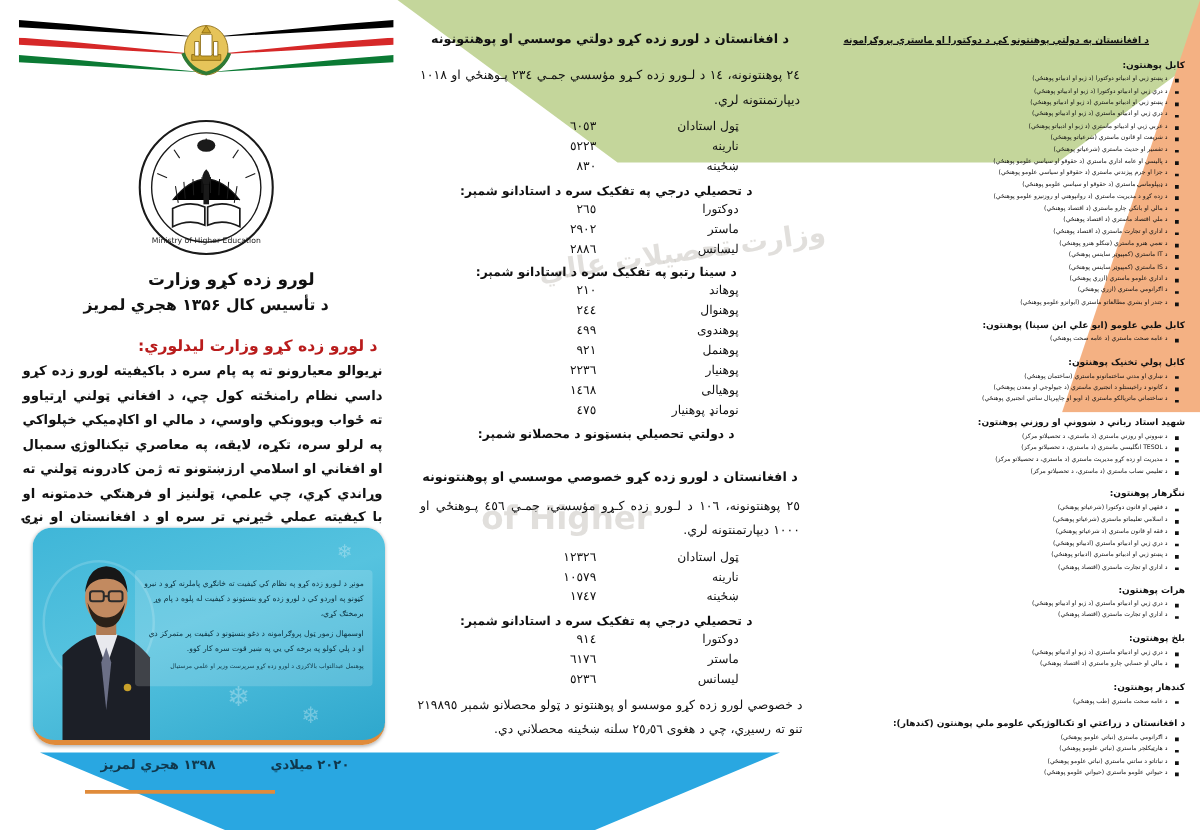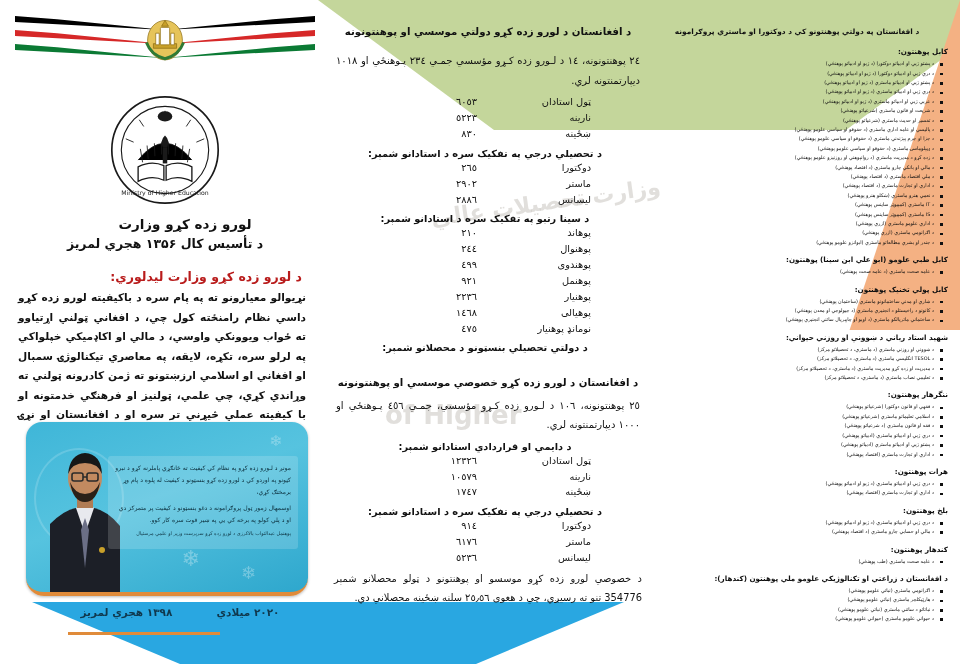--- a/index.html
+++ b/index.html
@@ -145,21 +145,21 @@
     margin:4px 2px 0 2px;text-align:justify;text-align-last:right;
   }
 
   
   .col-right{
     position:absolute;left:650px;top:0;width:300px;height:672px;z-index:5;
     text-align:right;direction:rtl;
   }
   .r-title{
     font-size:7.4px;font-weight:bold;color:#111;
-    text-align:center;margin:26px 6px 10px 0;line-height:1.5;
+    text-align:center;margin:26px 6px 10px 0;line-height:1.5;text-decoration:underline;
   }
   .r-sec{
     font-size:7.2px;font-weight:bold;color:#111;
     margin:8px 2px 3px 0;text-align:right;
   }
   .r-sec.first{margin-top:2px;}
   ul.r-list{list-style:none;margin:0 0 2px 0;padding:0;}
   ul.r-list li{
     font-size:4.9px;color:#111;line-height:1.92;
     padding-right:16px;position:relative;text-align:right;
@@ -360,21 +360,20 @@
         </div>
       </div>
 
     <div class="c-sub">د دولتي تحصيلي بنسټونو د محصلانو شمېر:</div>
 
     <div class="c-gap"></div>
 
     <div class="c-head2">د افغانستان د لورو زده کړو خصوصي موسسي او پوهنتونونه</div>
     <div class="c-para">۲٥ پوهنتونونه، ۱۰٦ د لـورو زده کـړو مؤسسي، جمـي ٤٥٦ پـوهنځي او ۱۰۰۰ ديپارتمنتونه لري.</div>
 
-    <div class="c-sub">د دايمي او قراردادي استادانو شمېر:</div>
     <div id="private-teachers">
         <div class="stat-row">
           <div class="stat-label">ټول استادان</div>
           <div class="stat-val">۱۲۳۲٦</div>
         </div>
         <div class="stat-row">
           <div class="stat-label">نارينه</div>
           <div class="stat-val">۱۰٥۷۹</div>
         </div>
         <div class="stat-row">
@@ -392,21 +391,21 @@
         <div class="stat-row">
           <div class="stat-label">ماستر</div>
           <div class="stat-val">٦۱۷٦</div>
         </div>
         <div class="stat-row">
           <div class="stat-label">ليسانس</div>
           <div class="stat-val">٥۲۳٦</div>
         </div>
       </div>
 
-    <div class="c-final">د خصوصي لورو زده کړو موسسو او پوهنتونو د ټولو محصلانو شمېر 354776 تنو ته رسيږي، چي د هغوی ۲٥٫٥٦ سلنه ښځينه محصلاني دي.</div>
+    <div class="c-final">د خصوصي لورو زده کړو موسسو او پوهنتونو د ټولو محصلانو شمېر ۲۱۹۸۹٥ تنو ته رسيږي، چي د هغوی ۲٥٫٥٦ سلنه ښځينه محصلاني دي.</div>
   </div>
 
   <div class="col-right">
     <div class="r-title">د افغانستان په دولتي پوهنتونو کي د دوکتورا او ماستري پروګرامونه</div>
     <div id="right-sections">
         <div class="r-sec first">کابل پوهنتون:</div>
         <ul class="r-list">
           <li>د پښتو ژبي او ادبياتو دوکتورا (د ژبو او ادبياتو پوهنځي)</li>
           <li>د دري ژبي او ادبياتو دوکتورا (د ژبو او ادبياتو پوهنځي)</li>
           <li>د پښتو ژبي او ادبياتو ماستري (د ژبو او ادبياتو پوهنځي)</li>
@@ -431,21 +430,21 @@
         <div class="r-sec">کابل طبي علومو (ابو علي ابن سينا) پوهنتون:</div>
         <ul class="r-list">
           <li>د عامه صحت ماستري (د عامه صحت پوهنځي)</li>
         </ul>
         <div class="r-sec">کابل پولي تخنيک پوهنتون:</div>
         <ul class="r-list">
           <li>د ښاري او مدني ساختمانونو ماستري (ساختمان پوهنځي)</li>
           <li>د کانونو د راخيستلو د انجنيري ماستري (د جيولوجي او معدن پوهنځي)</li>
           <li>د ساختماني ماتريالکو ماستري (د اوبو او چاپېريال ساتني انجنيري پوهنځي)</li>
         </ul>
-        <div class="r-sec">شهيد استاد رباني د ښوونې او روزني حيواني:</div>
+        <div class="r-sec">شهيد استاد رباني د ښوونې او روزني پوهنتون:</div>
         <ul class="r-list">
           <li>د ښوونې او روزني ماستري (د ماستري، د تحصيلاتو مرکز)</li>
           <li>د TESOL انگليسي ماستري (د ماستري، د تحصيلاتو مرکز)</li>
           <li>د مديريت او زده کړو مديريت ماستري (د ماستري، د تحصيلاتو مرکز)</li>
           <li>د تعليمي نصاب ماستري (د ماستري، د تحصيلاتو مرکز)</li>
         </ul>
         <div class="r-sec">ننگرهار پوهنتون:</div>
         <ul class="r-list">
           <li>د فقهي او قانون دوکتورا (شرعياتو پوهنځي)</li>
           <li>د اسلامي تعليماتو ماستري (شرعياتو پوهنځي)</li>

